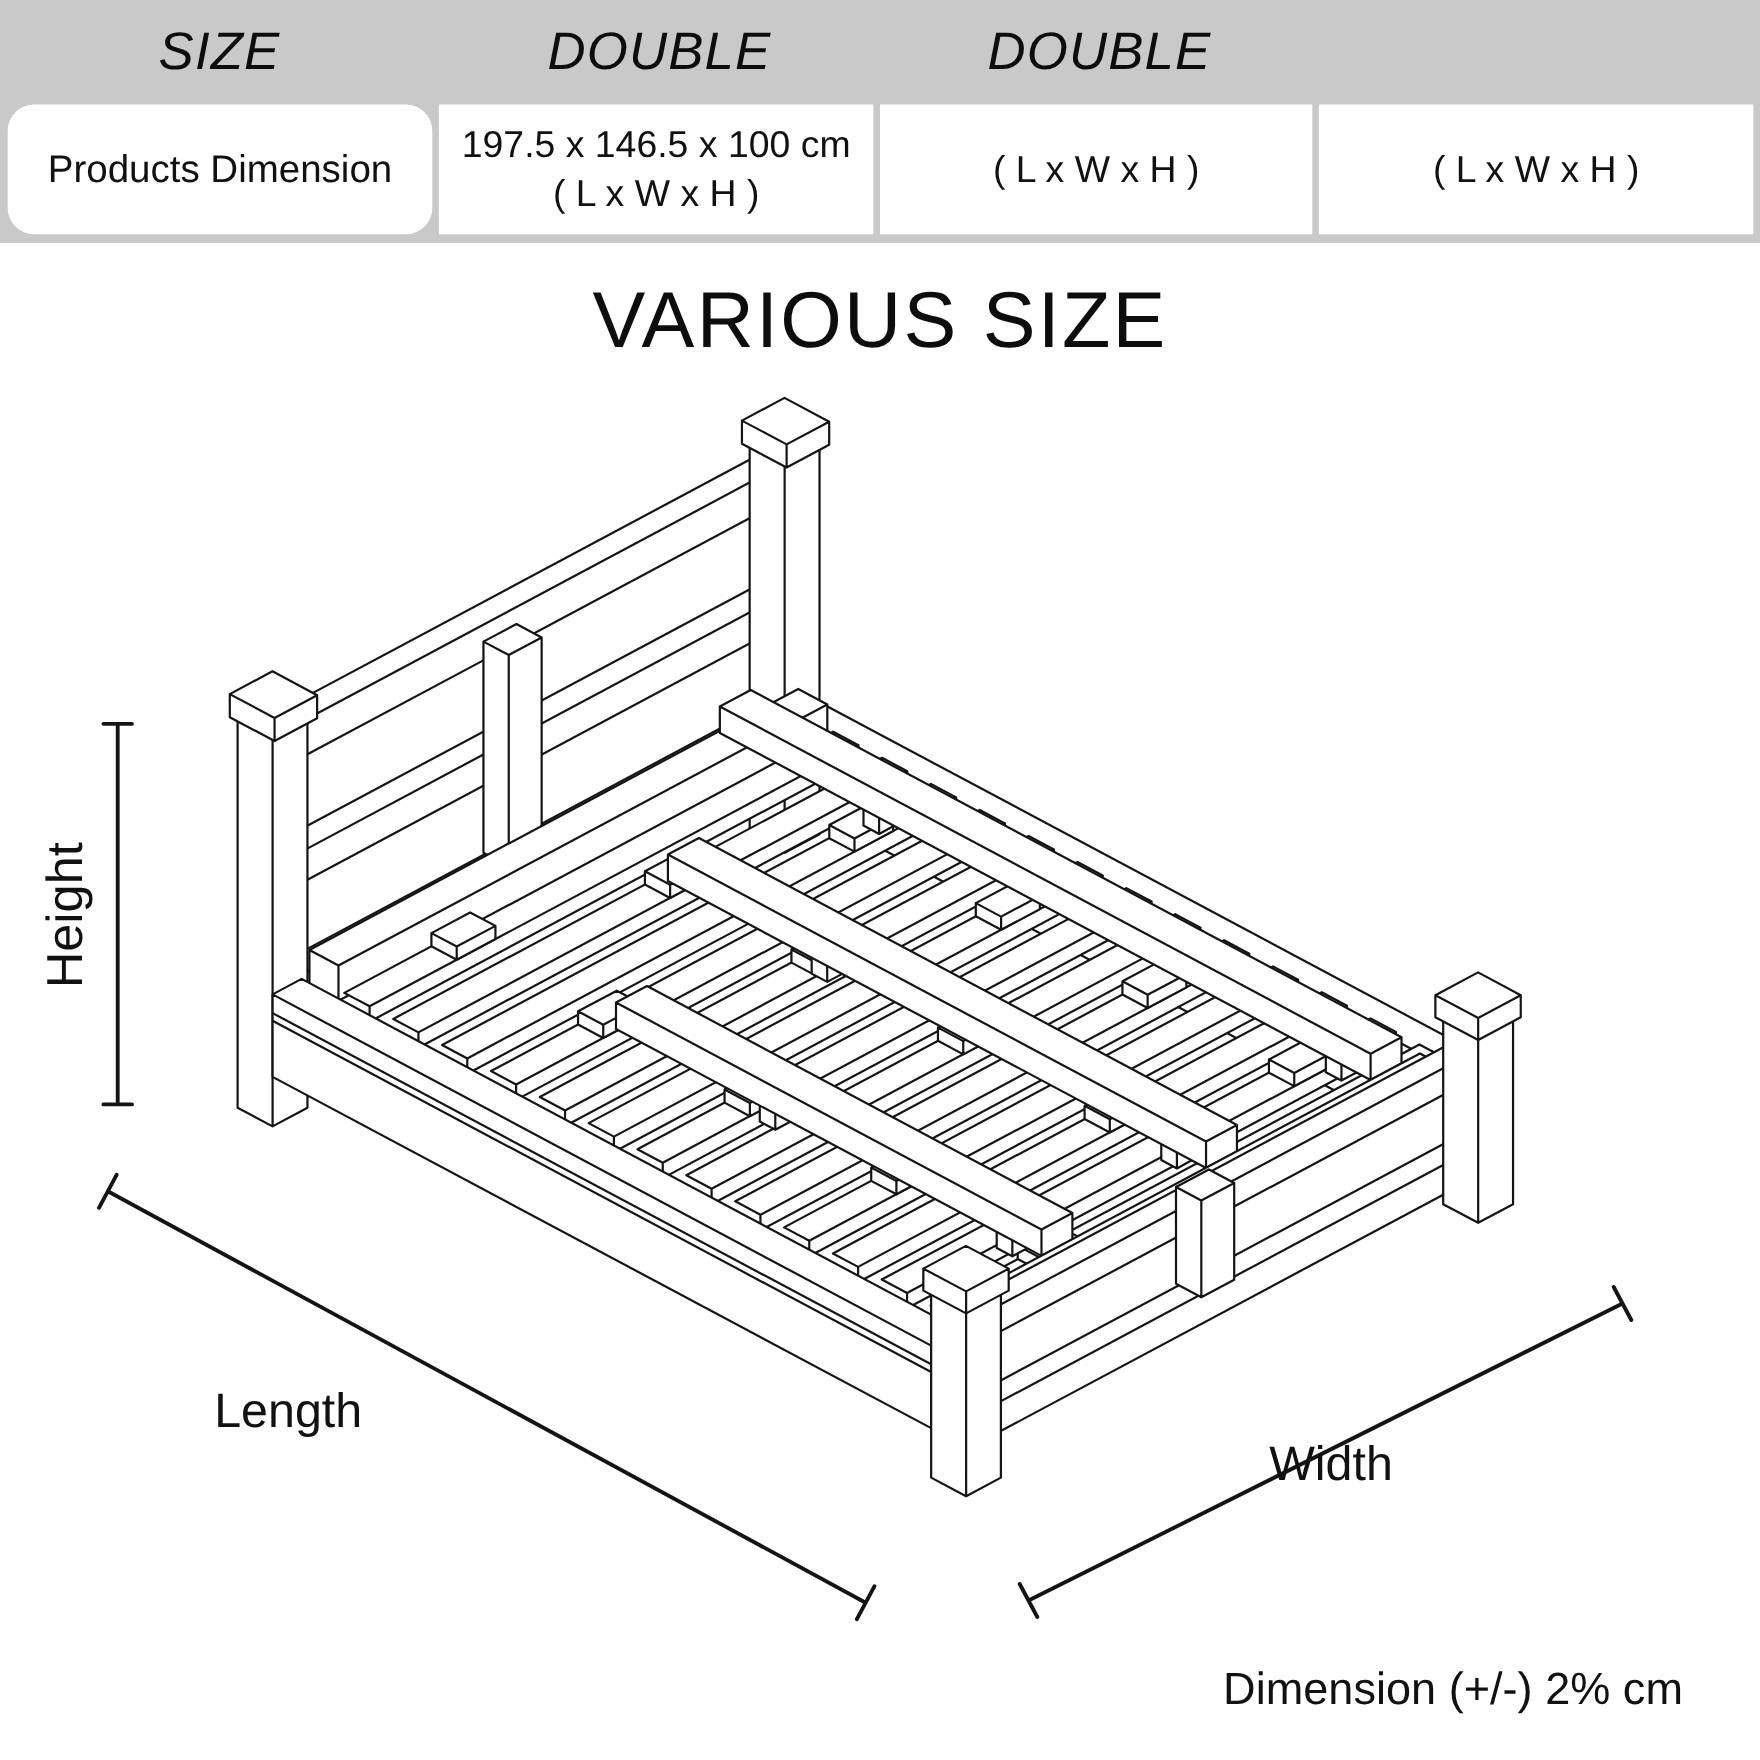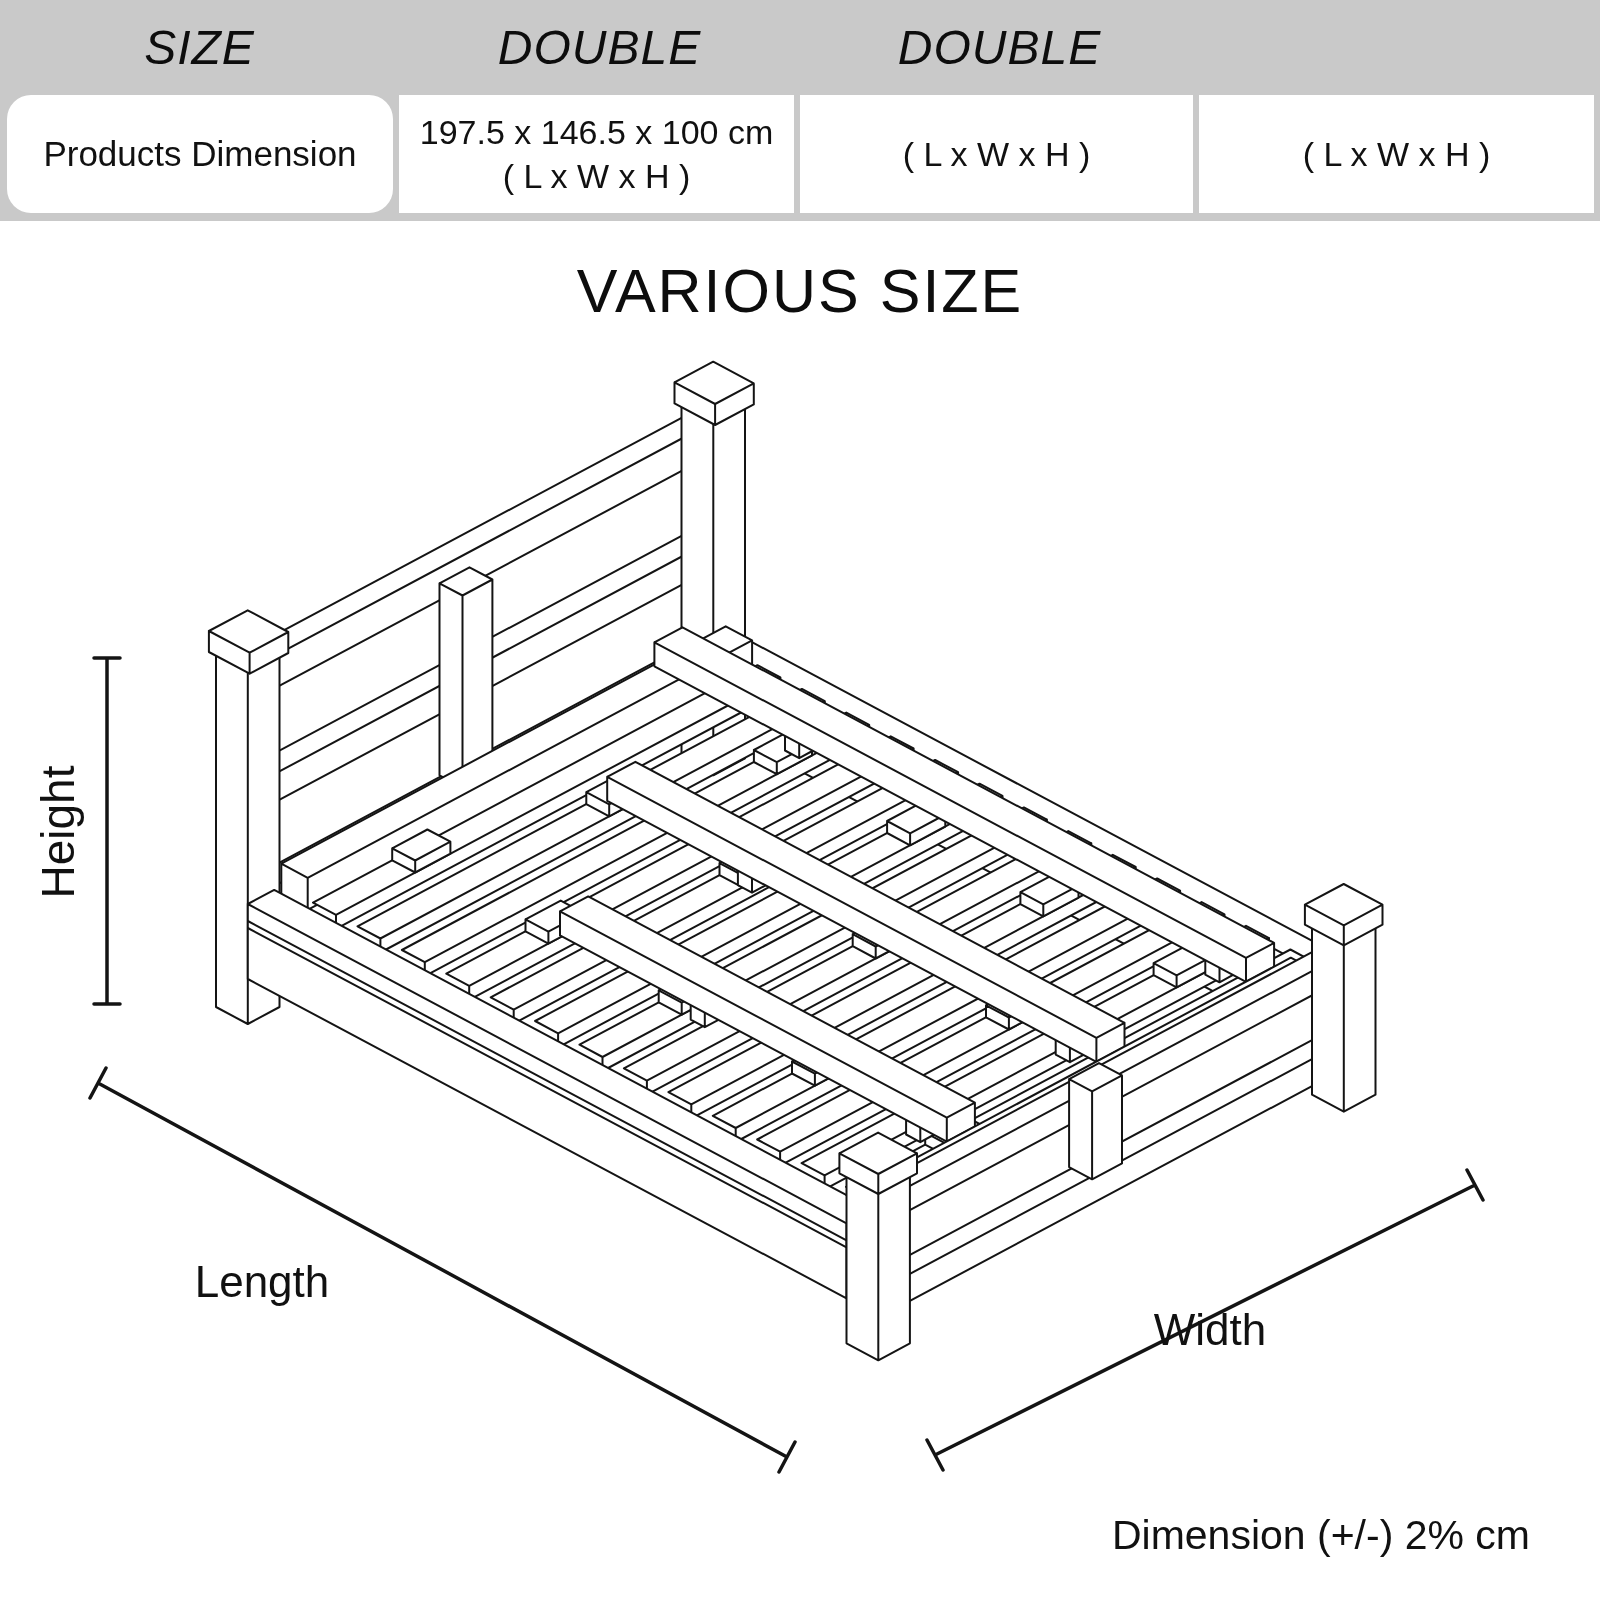--- a/index.html
+++ b/index.html
@@ -13,21 +13,21 @@
       font-size:48px;letter-spacing:1px;color:#0d0d0d;}
   .tbody{display:grid;grid-template-columns:386px 395px 393px 395px;
          column-gap:6px;padding:0 7px 8px 7px;}
   .td{background:#fff;height:118px;display:flex;flex-direction:column;
       align-items:center;justify-content:center;font-size:34px;line-height:44px;
       text-align:center;white-space:nowrap;}
   .td.label{font-size:35px;border-radius:24px;}
 
   
   .page-title{position:absolute;top:246px;left:0;width:1600px;height:90px;
-      text-align:center;font-size:61px;line-height:90px;letter-spacing:2px;
+      text-align:center;font-size:72px;line-height:90px;letter-spacing:2px;
       color:#0d0d0d;}
 
   
   svg.diagram{position:absolute;top:0;left:0;}
   .bed path{fill:#ffffff;stroke:#141414;stroke-width:2;stroke-linejoin:round;}
   .dims path{fill:none;stroke:#141414;stroke-width:3.5;stroke-linecap:round;}
   .dim-label{font-family:"Liberation Sans",sans-serif;font-size:44px;fill:#111;}
   .dim-label.h{font-size:46px;}
   .footnote{font-family:"Liberation Sans",sans-serif;font-size:41px;fill:#111;}
 </style>

